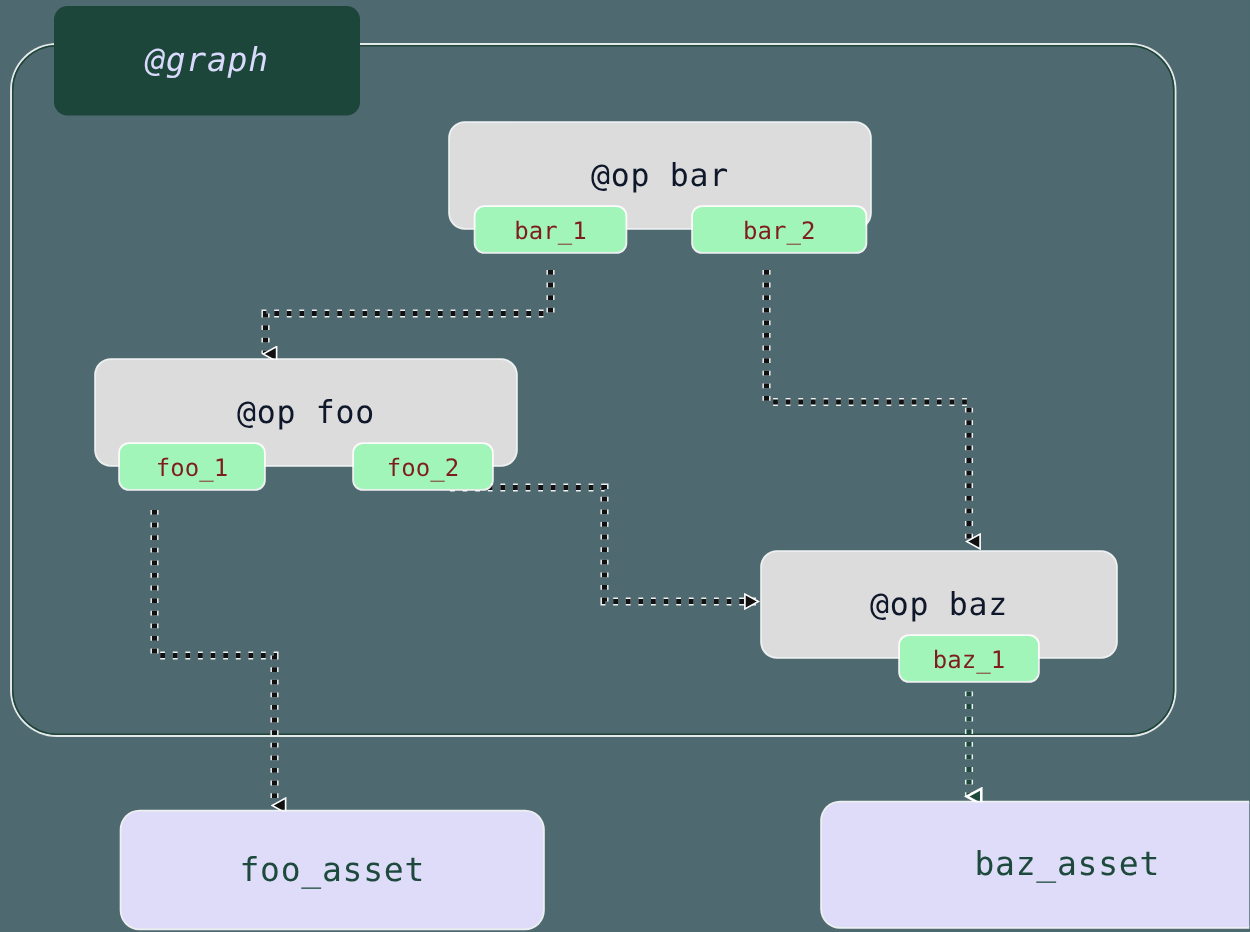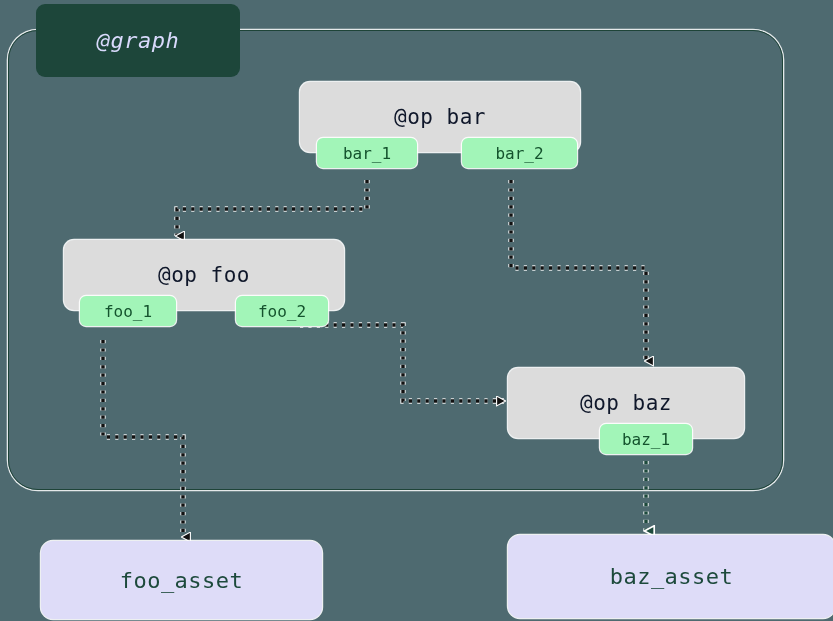--- a/index.html
+++ b/index.html
@@ -75,38 +75,39 @@
   }
   .port {
     position: absolute;
     top: 56px;
     height: 30px;
     background: #a2f5b8;
     border-radius: 6px;
     display: flex;
     align-items: center;
     justify-content: center;
-    color: #14532d;
+    color: #7f1d1d;
     font-size: 16px;
     box-shadow: 0 0 0 1.2px rgba(255,255,255,0.9);
   }
 
   
   .asset-node {
     position: absolute;
     background: #dedcf8;
     border-radius: 12px;
     display: flex;
     align-items: center;
     justify-content: center;
     color: #1d4a3c;
     font-size: 22px;
     letter-spacing: 0.5px;
     box-shadow: 0 0 0 1.2px rgba(255,255,255,0.9);
     box-sizing: border-box;
+    margin-left: 40px;
   }
 </style>
 </head>
 <body>
 
 <div id="stage">
 
   <div class="graph-container"></div>
 
   <svg id="edge-layer" viewBox="0 0 833 621" xmlns="http://www.w3.org/2000/svg">

